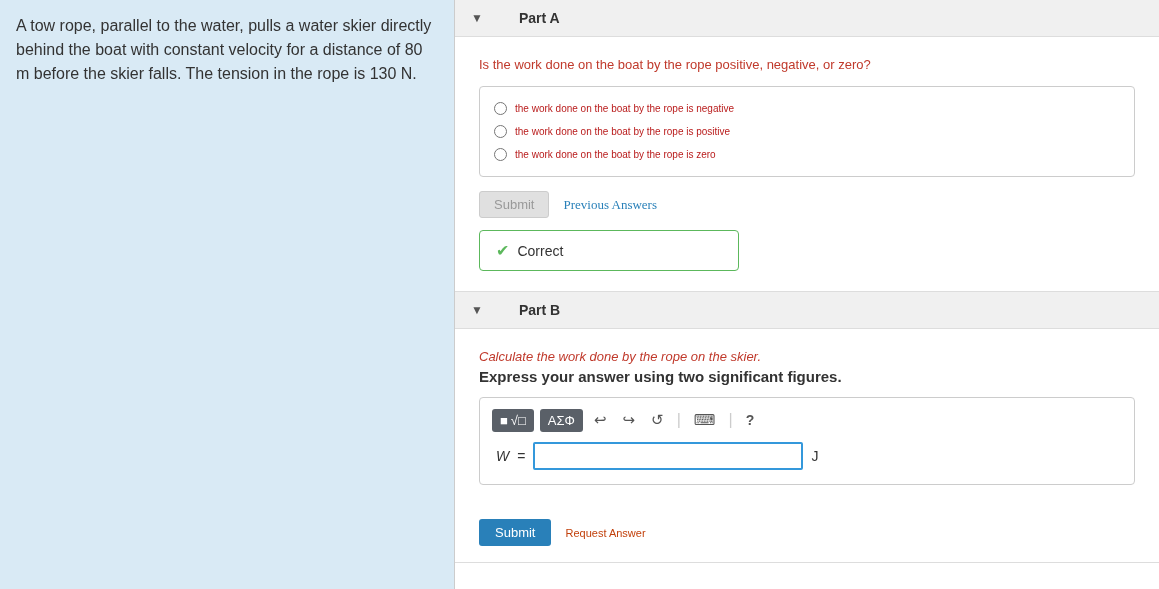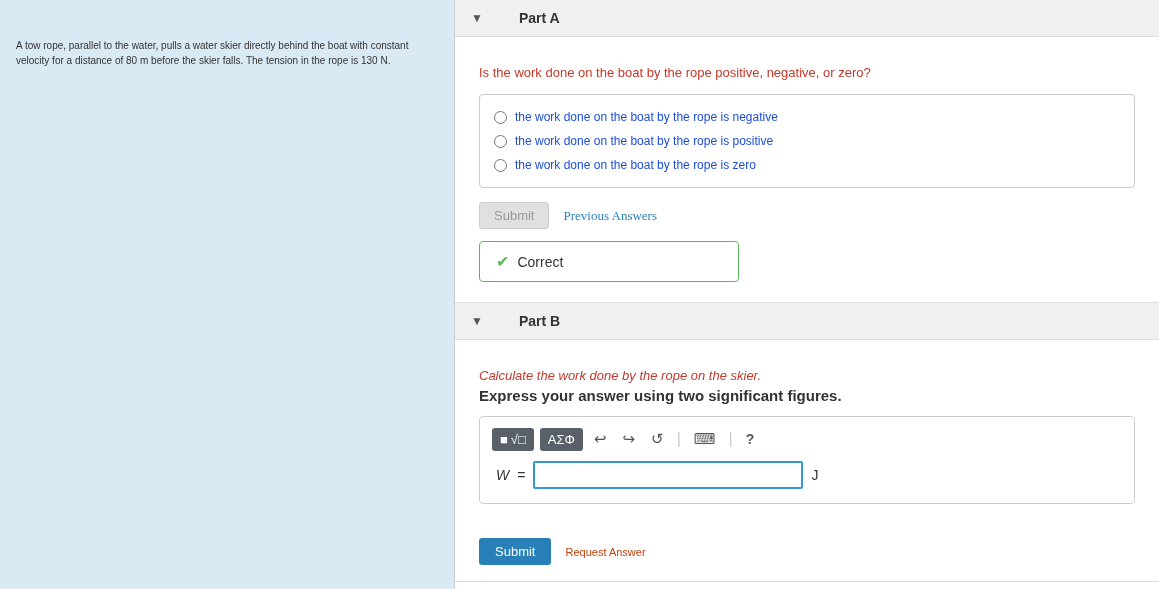--- a/index.html
+++ b/index.html
@@ -17,24 +17,23 @@
       min-height: 589px;
     }
     .left-panel {
       width: 455px;
       min-height: 589px;
       background: #d9eaf5;
       padding: 14px 16px;
       border-right: 1px solid #ccc;
     }
     .left-panel p {
-      font-size: 10px;
+      font-size: 16px;
       line-height: 1.5;
       color: #333;
-      margin-top: 24px;
     }
     .right-panel {
       flex: 1;
       background: #fff;
       padding: 0;
     }
 
     
     .part-section {
       border-bottom: 1px solid #ddd;
@@ -52,21 +51,21 @@
       font-size: 12px;
       color: #555;
     }
     .part-header .part-title {
       font-size: 14px;
       font-weight: bold;
       color: #333;
       margin-left: 28px;
     }
     .part-body {
-      padding: 28px 24px 20px 24px;
+      padding: 20px 24px 20px 24px;
       background: #fff;
     }
 
     
     .question-text {
       color: #c0392b;
       font-size: 13px;
       margin-bottom: 14px;
     }
 
@@ -81,22 +80,22 @@
     .option-item {
       display: flex;
       align-items: center;
       gap: 8px;
       padding: 5px 0;
     }
     .option-item input[type="radio"] {
       accent-color: #555;
     }
     .option-label {
-      color: #1d4ed8;
-      font-size: 12px;
+      color: #b91c1c;
+      font-size: 10px;
     }
 
     
     .submit-row {
       display: flex;
       align-items: center;
       gap: 14px;
       margin-bottom: 12px;
     }
     .btn-submit-disabled {

